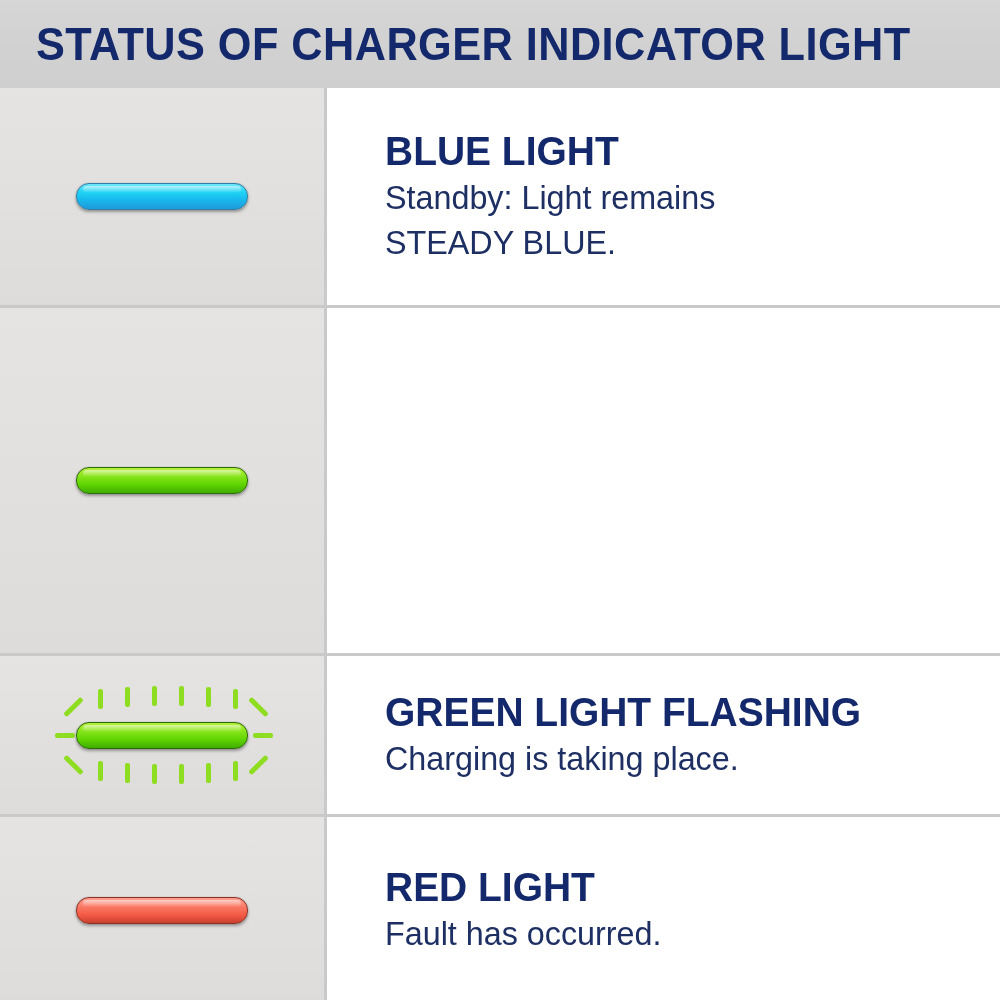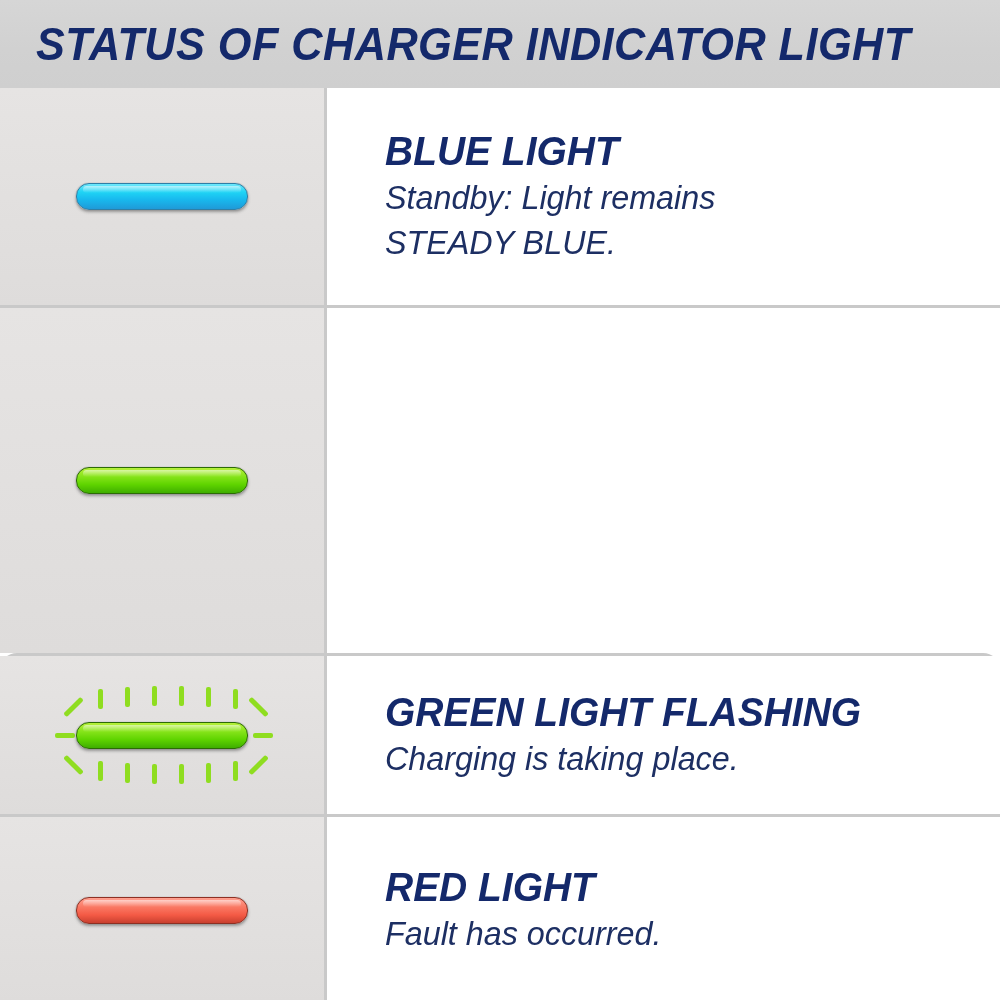--- a/index.html
+++ b/index.html
@@ -1,21 +1,21 @@
 <!DOCTYPE html>
 <html><head>
 <meta charset="utf-8">
 <style>
   html,body{margin:0;padding:0;}
   body{
     width:1000px;height:1000px;overflow:hidden;
     font-family:"Liberation Sans", sans-serif;
     background:#ffffff;
   }
-  .sheet{position:relative;width:1000px;height:1000px;background:#ffffff;font-style:italic;}
+  .sheet{position:relative;width:1000px;height:1000px;background:#ffffff;}
 
   
   .header{
     position:absolute;left:0;top:0;width:1000px;height:88px;
     background:linear-gradient(180deg,#d6d6d6 0%,#d1d1d1 55%,#cfcfcf 100%);
     display:flex;align-items:center;
   }
   .header-title{
     margin-left:36px;
     color:#14296b;
@@ -27,21 +27,21 @@
     transform-origin:left center;
     white-space:nowrap;
   }
 
   
   .grid{position:absolute;left:0;top:88px;width:1000px;height:912px;}
   .row{position:relative;width:1000px;display:flex;}
   .row + .row{border-top:3px solid #c9c9c9;}
   .r1{height:217px;}
   .r2{height:345px;}
-  .r3{height:158px;border-radius:17px;}
+  .r3{height:158px;}
   .r4{height:186px;}
 
   .cell-light{
     position:relative;
     width:324px;flex:0 0 324px;
     background:linear-gradient(180deg,#e6e4e3 0%,#e2e0df 50%,#dedcdb 100%);
     border-right:3px solid #c9c9c9;
     display:flex;align-items:center;justify-content:center;
   }
   .cell-text{

